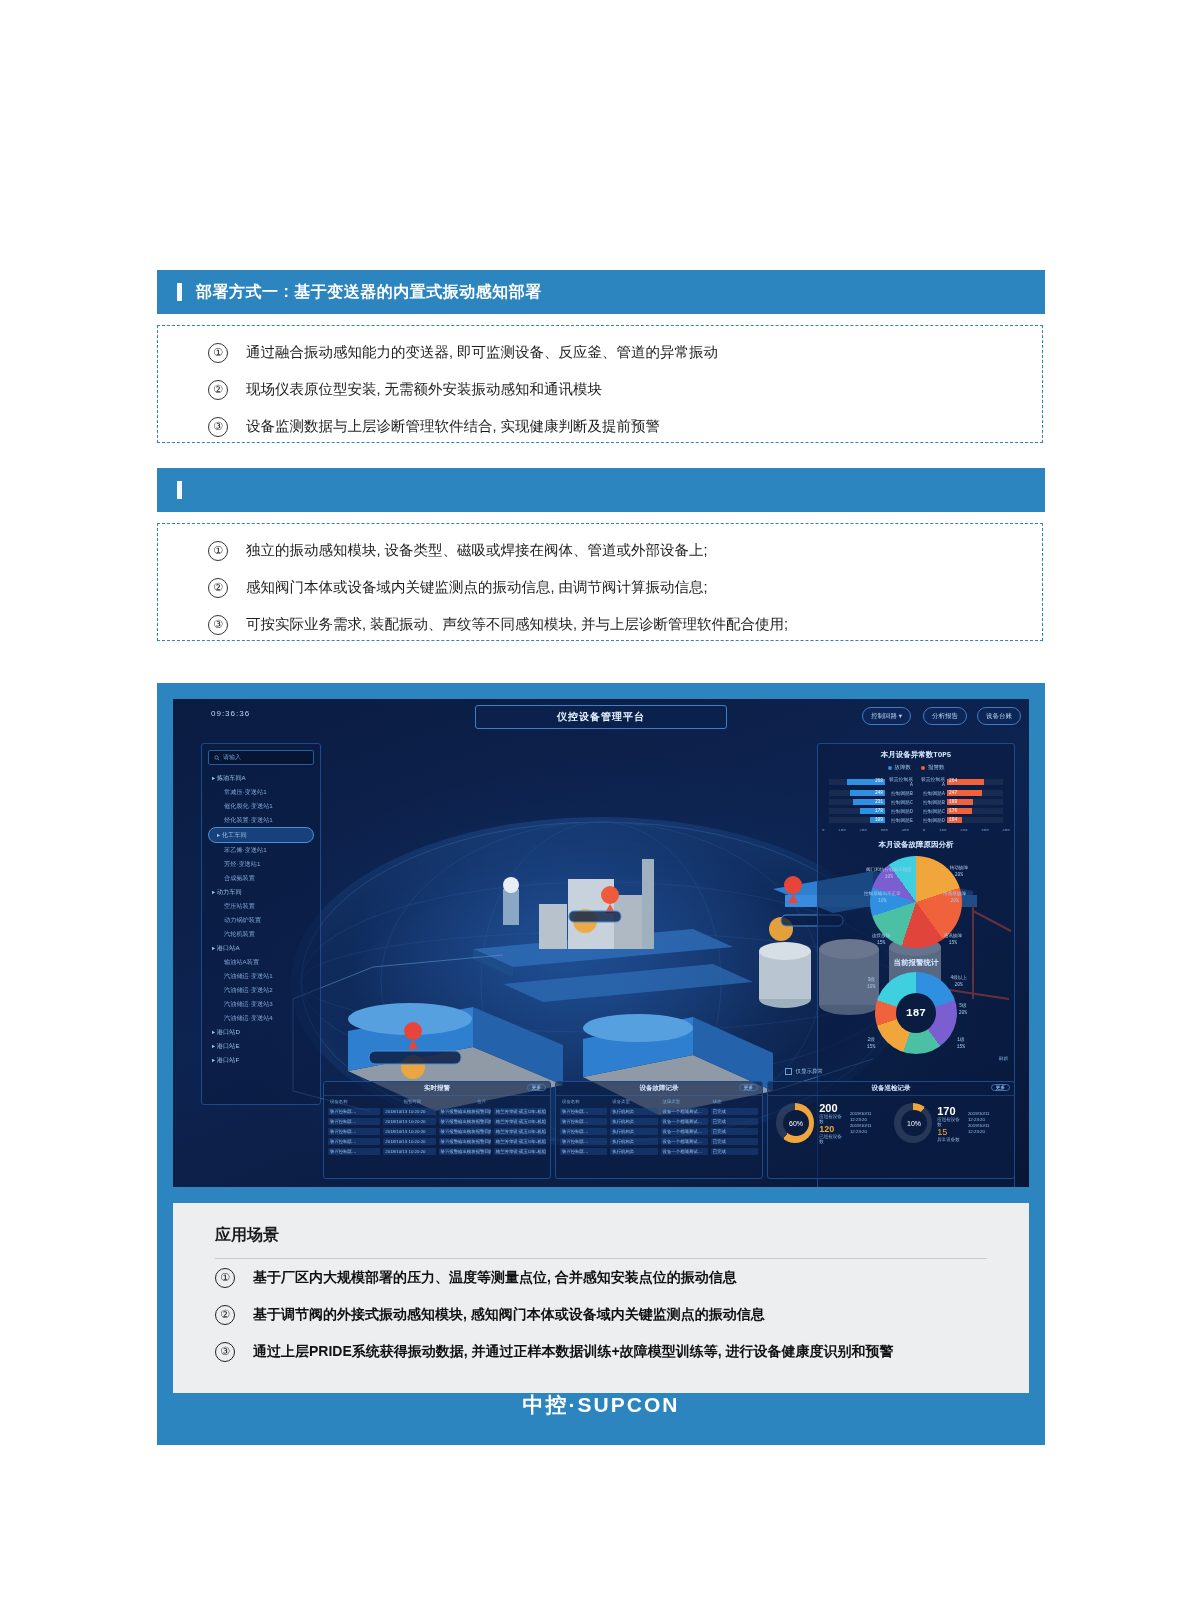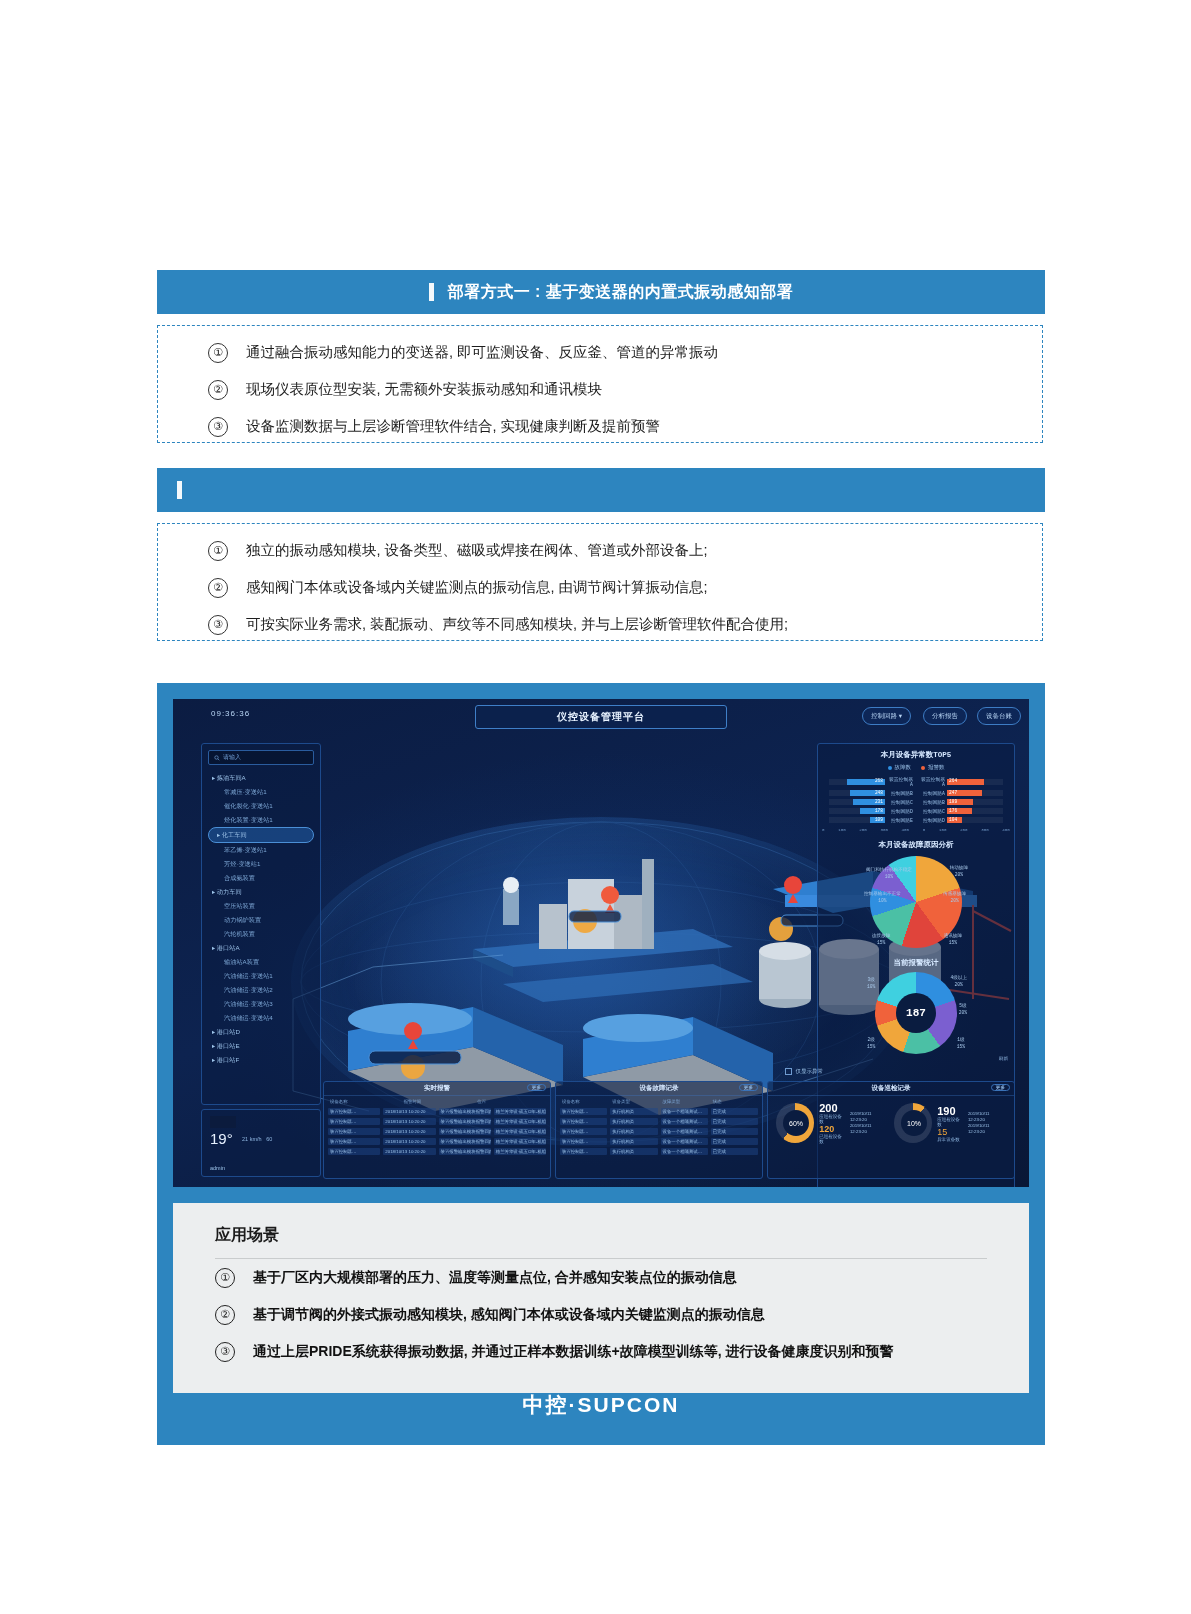--- a/index.html
+++ b/index.html
@@ -158,21 +158,21 @@
   .brand{
     position:absolute;left:0;bottom:26px;width:100%;text-align:center;
     color:#ffffff;font-size:21px;letter-spacing:2px;font-weight:bold;
   }
 </style>
 </head>
 <body>
 
 <div class="page">
 
-  <div class="sec-head" style="top:270px;justify-content:center;">
+  <div class="sec-head" style="top:270px;">
     <span class="bar"></span>
     <span>部署方式一 : 基于变送器的内置式振动感知部署</span>
   </div>
   <div class="sec-body" style="top:325px;height:118px;padding-top:8px;">
     <div class="bullet">
       <span class="num">①</span>
       <span class="txt">通过融合振动感知能力的变送器, 即可监测设备、反应釜、管道的异常振动</span>
     </div>
     <div class="bullet">
       <span class="num">②</span>
@@ -331,31 +331,20 @@
             <div class="tree-item sub">汽油储运·变送站1</div>
             <div class="tree-item sub">汽油储运·变送站2</div>
             <div class="tree-item sub">汽油储运·变送站3</div>
             <div class="tree-item sub">汽油储运·变送站4</div>
             <div class="tree-item">▸ 港口站D</div>
             <div class="tree-item">▸ 港口站E</div>
             <div class="tree-item">▸ 港口站F</div>
           </div>
       </div>
 
-      <div class="weather">
-        <div class="blk"></div>
-        <div class="deg">19°</div>
-        <div class="meta">
-          <span>21 km/h</span>
-          &nbsp;&nbsp;<span>60</span>
-        </div>
-        <div class="user">
-          <span>admin</span>
-        </div>
-      </div>
 
       <div class="rpanel">
         <div class="rtitle">本月设备异常数TOP5</div>
         <div class="legend">
           <span>
               <i class="dot" style="background:#2f8fe0"></i>
               <em style="font-style:normal">故障数</em>
             </span>
           <span>
               <i class="dot" style="background:#f0623b"></i>
@@ -586,21 +575,21 @@
                 <div class="kpi-sm">已巡检设备数</div>
               </div>
               <div style="font-size: 4.4px; color: rgb(156, 194, 232); white-space: pre-line; line-height: 6px;">2019/10/11 12:23:20
 2019/10/11 12:23:20</div>
             </div>
             <div style="display: flex; align-items: center; gap: 5px; flex: 1 1 0%;">
               <div class="gauge" style="background: conic-gradient(rgb(240, 166, 59) 0deg, rgb(240, 166, 59) 36deg, rgba(255, 255, 255, 0.12) 36deg, rgba(255, 255, 255, 0.12) 360deg);">
                 <div class="hole">10%</div>
               </div>
               <div>
-                <div class="kpi">190</div>
+                <div class="kpi">170</div>
                 <div class="kpi-sm">应巡检设备数</div>
                 <div style="color:#f0a63b;font-size:9px;font-weight:normal;">15</div>
                 <div class="kpi-sm">异常设备数</div>
               </div>
               <div style="font-size: 4.4px; color: rgb(156, 194, 232); white-space: pre-line; line-height: 6px;">2019/10/11 12:23:20
 2019/10/11 12:23:20</div>
             </div>
           </div>
       </div>
     </div>

